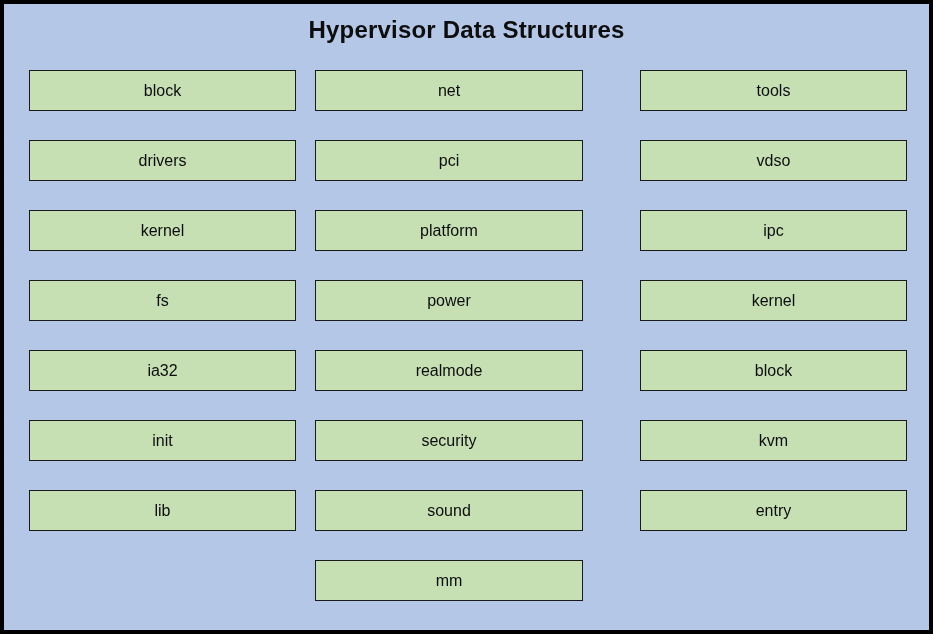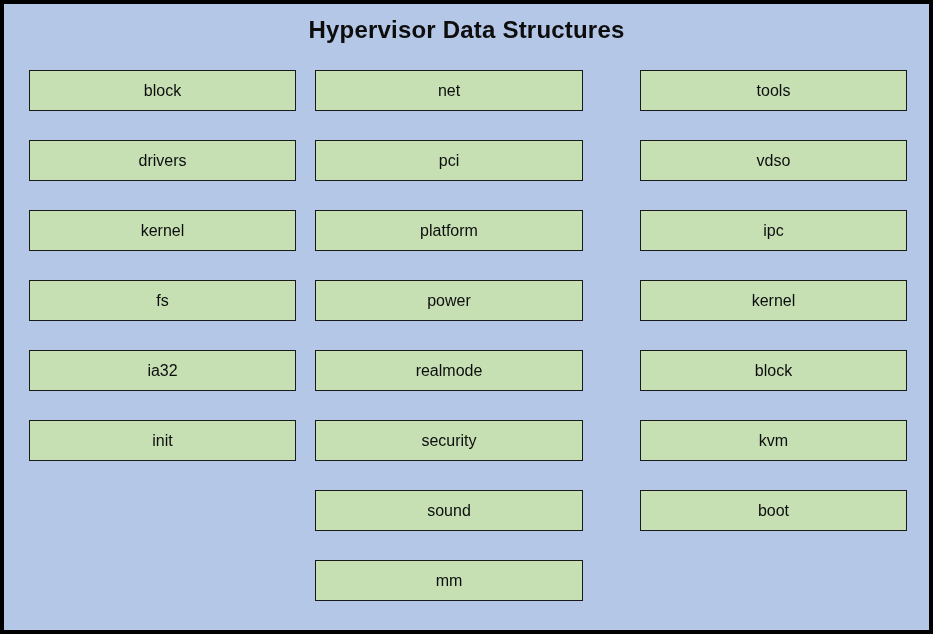--- a/index.html
+++ b/index.html
@@ -56,33 +56,34 @@
 
 <div class="frame">
   <div class="title">Hypervisor Data Structures</div>
   <div class="col col-0">
       <div class="box">block</div>
       <div class="box">drivers</div>
       <div class="box">kernel</div>
       <div class="box">fs</div>
       <div class="box">ia32</div>
       <div class="box">init</div>
+      <div class="box">lib</div>
     </div>
   <div class="col col-1">
       <div class="box">net</div>
       <div class="box">pci</div>
       <div class="box">platform</div>
       <div class="box">power</div>
       <div class="box">realmode</div>
       <div class="box">security</div>
       <div class="box">sound</div>
       <div class="box">mm</div>
     </div>
   <div class="col col-2">
       <div class="box">tools</div>
       <div class="box">vdso</div>
       <div class="box">ipc</div>
       <div class="box">kernel</div>
       <div class="box">block</div>
       <div class="box">kvm</div>
-      <div class="box">boot</div>
+      <div class="box">entry</div>
     </div>
 </div>
 
 </body></html>

